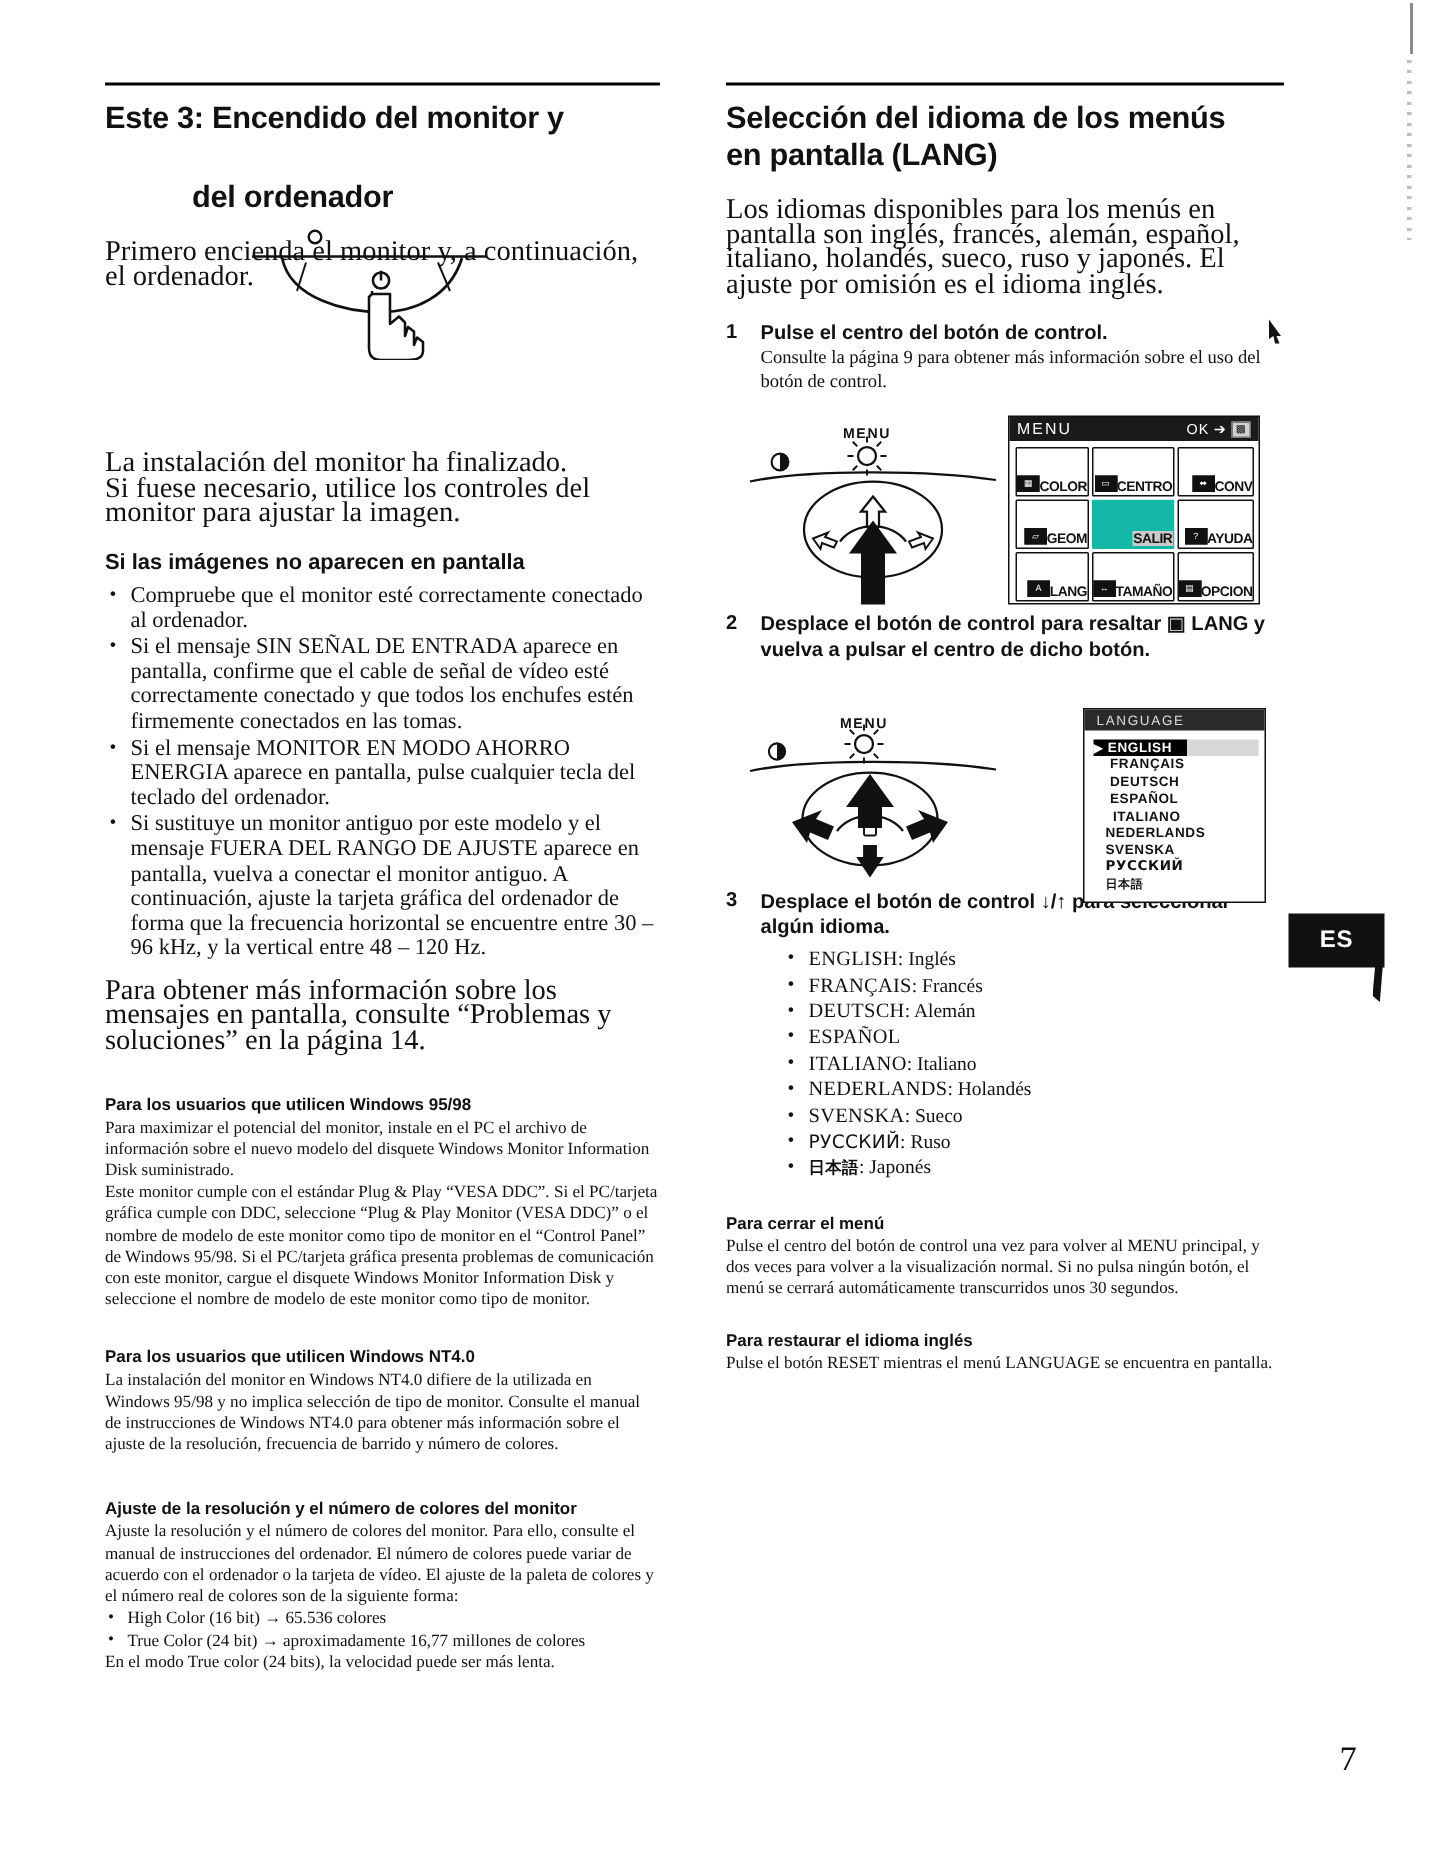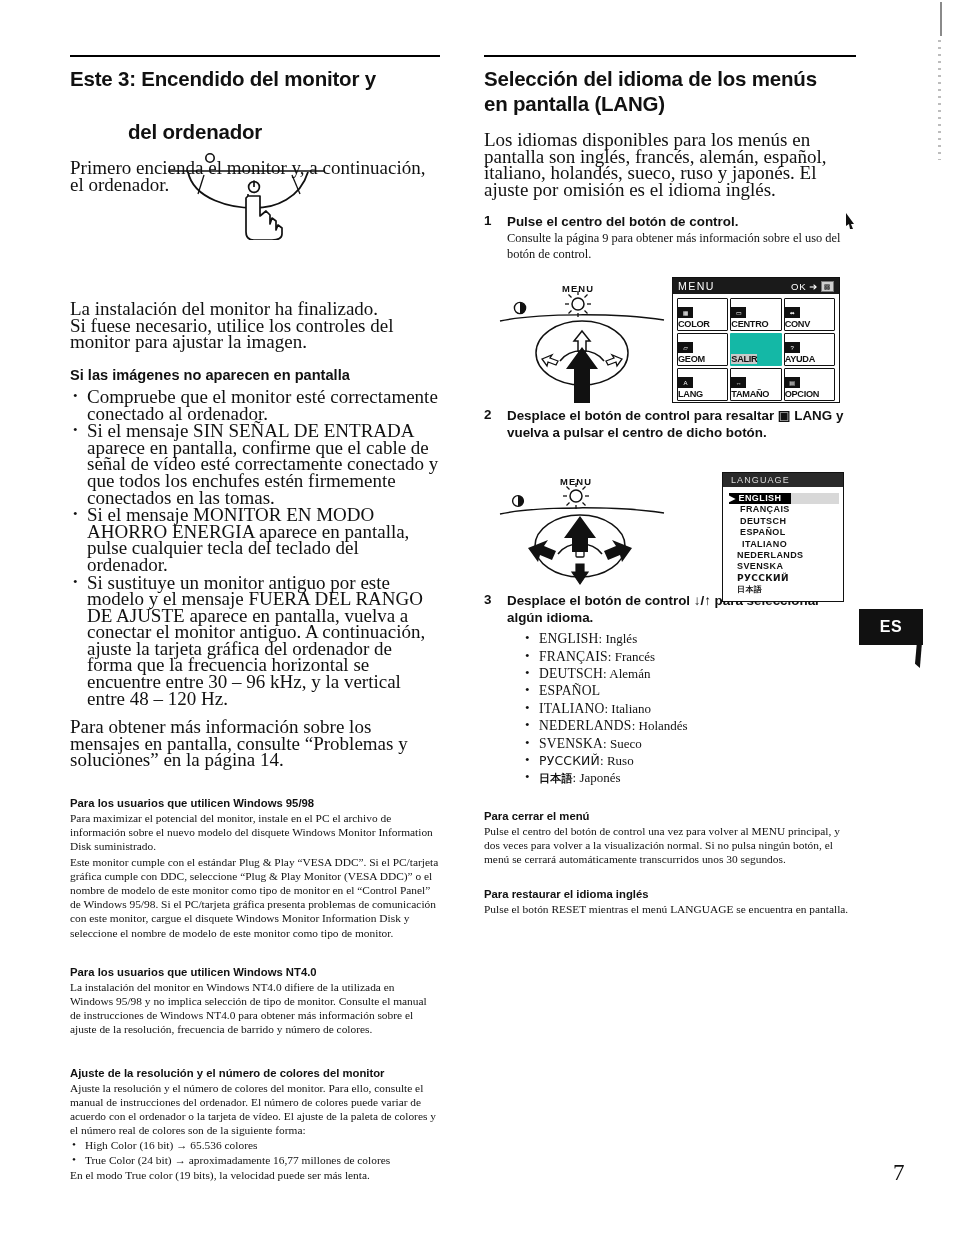--- a/index.html
+++ b/index.html
@@ -36,21 +36,21 @@
     font-weight:bold;font-size:14.6px;margin:16px 0 6px 0;
   }
   h4{
     font-family:"Liberation Sans", sans-serif;
     font-weight:bold;font-size:11.3px;margin:20px 0 2px 0;
   }
   .small{font-size:11.4px;line-height:14.2px;margin:0 0 1px 0;}
 
   ul.dots{list-style:none;margin:0 0 4px 0;padding:0;}
   ul.dots>li{
-    position:relative;padding-left:17px;font-size:19px;line-height:16.6px;
+    position:relative;padding-left:17px;font-size:15px;line-height:16.6px;
     margin-bottom:1px;
   }
   ul.dots>li:before{content:"•";position:absolute;left:3px;top:-1px;font-size:13px;}
 
   ul.small-dots{list-style:none;margin:0;padding:0;}
   ul.small-dots>li{
     position:relative;padding-left:15px;font-size:11.4px;line-height:14.6px;
   }
   ul.small-dots>li:before{content:"•";position:absolute;left:2px;top:-1px;}
 
@@ -101,21 +101,21 @@
   }
   .osd-title .ok{display:flex;align-items:center;gap:3px;font-size:9.6px;letter-spacing:0.6px;}
   .osd-title .okbox{
     background:#cfcfcf;color:#111;font-size:7px;padding:0 2px;border:1px solid #777;line-height:9px;
   }
   .grid{
     display:grid;grid-template-columns:repeat(3,1fr);
     grid-auto-rows:33px;padding:4px 4px 0 4px;gap:2px;
   }
   .cell{
-    display:flex;flex-direction:column;align-items:flex-start;justify-content:flex-end;
+    display:flex;align-items:flex-end;justify-content:flex-end;
     border:1.3px solid #111;border-radius:1px;padding-bottom:1px;
   }
   .cell .gi{
     width:13px;height:9px;border:1.2px solid #111;margin-bottom:1px;
     display:flex;align-items:center;justify-content:center;font-size:6px;
     background:#111;color:#fff;line-height:8px;
   }
   .cell .lbl{font-size:9.2px;font-weight:bold;letter-spacing:-0.3px;line-height:10px;}
   .cell.sel{border-color:transparent;background:#14b8a6;}
   .cell.sel .lbl{background:#c9c9c9;}
@@ -189,21 +189,21 @@
 
     <h4 style="margin-top:26px;">Para los usuarios que utilicen Windows NT4.0</h4>
     <p class="small">La instalación del monitor en Windows NT4.0 difiere de la utilizada en Windows 95/98 y no implica selección de tipo de monitor. Consulte el manual de instrucciones de Windows NT4.0 para obtener más información sobre el ajuste de la resolución, frecuencia de barrido y número de colores.</p>
 
     <h4 style="margin-top:30px;">Ajuste de la resolución y el número de colores del monitor</h4>
     <p class="small">Ajuste la resolución y el número de colores del monitor. Para ello, consulte el manual de instrucciones del ordenador. El número de colores puede variar de acuerdo con el ordenador o la tarjeta de vídeo. El ajuste de la paleta de colores y el número real de colores son de la siguiente forma:</p>
     <ul class="small-dots">
       <li>High Color (16 bit) → 65.536 colores</li>
       <li>True Color (24 bit) → aproximadamente 16,77 millones de colores</li>
     </ul>
-    <p class="small">En el modo True color (19 bits), la velocidad puede ser más lenta.</p>
+    <p class="small">En el modo True color (24 bits), la velocidad puede ser más lenta.</p>
   </div>
 
   <div class="fig fig-monitor">
     <svg width="190" height="92" viewBox="0 0 190 92">
       <circle cx="50" cy="10" r="4.2" fill="none" stroke="#111" stroke-width="1.6"></circle>
       <line x1="8" y1="23" x2="164" y2="23" stroke="#111" stroke-width="1.6"></line>
       <path d="M28 24 C34 52, 72 60, 94 60 C116 60, 140 50, 148 24" fill="none" stroke="#111" stroke-width="1.8"></path>
       <line x1="44" y1="27" x2="38" y2="46" stroke="#111" stroke-width="1.3"></line>
       <line x1="132" y1="27" x2="140" y2="46" stroke="#111" stroke-width="1.3"></line>
       <circle cx="94" cy="39" r="5.4" fill="none" stroke="#111" stroke-width="1.7"></circle>

